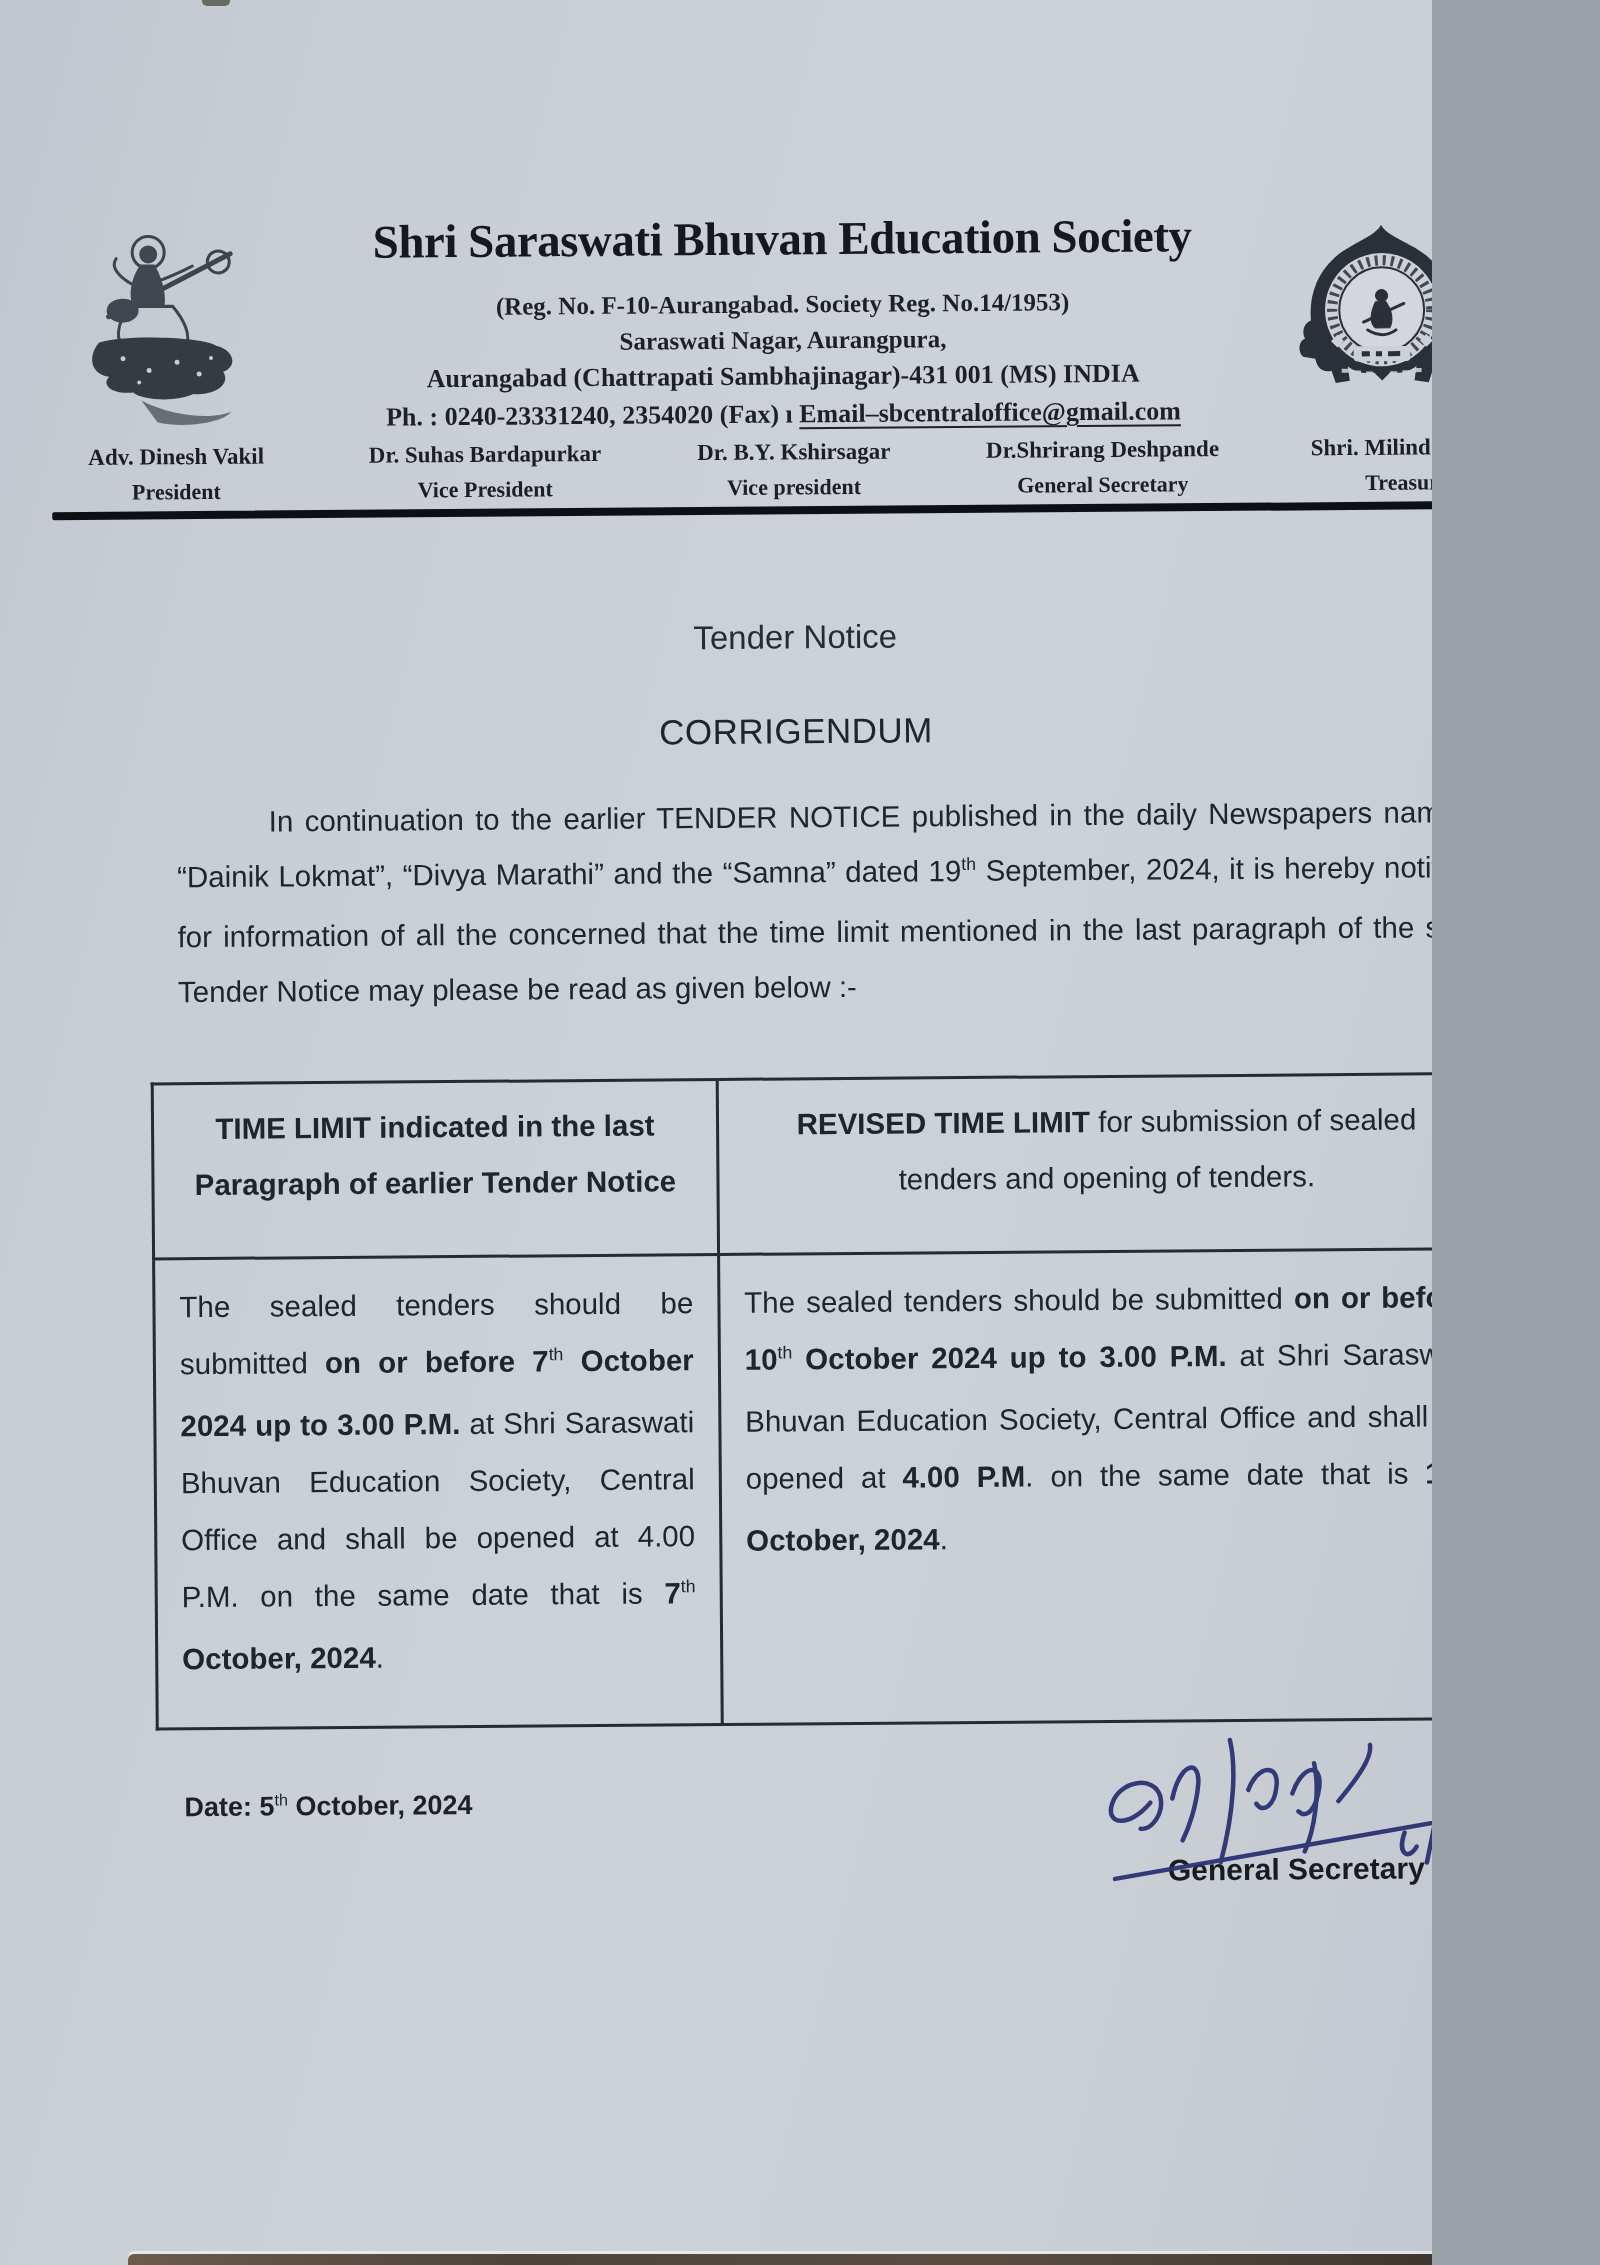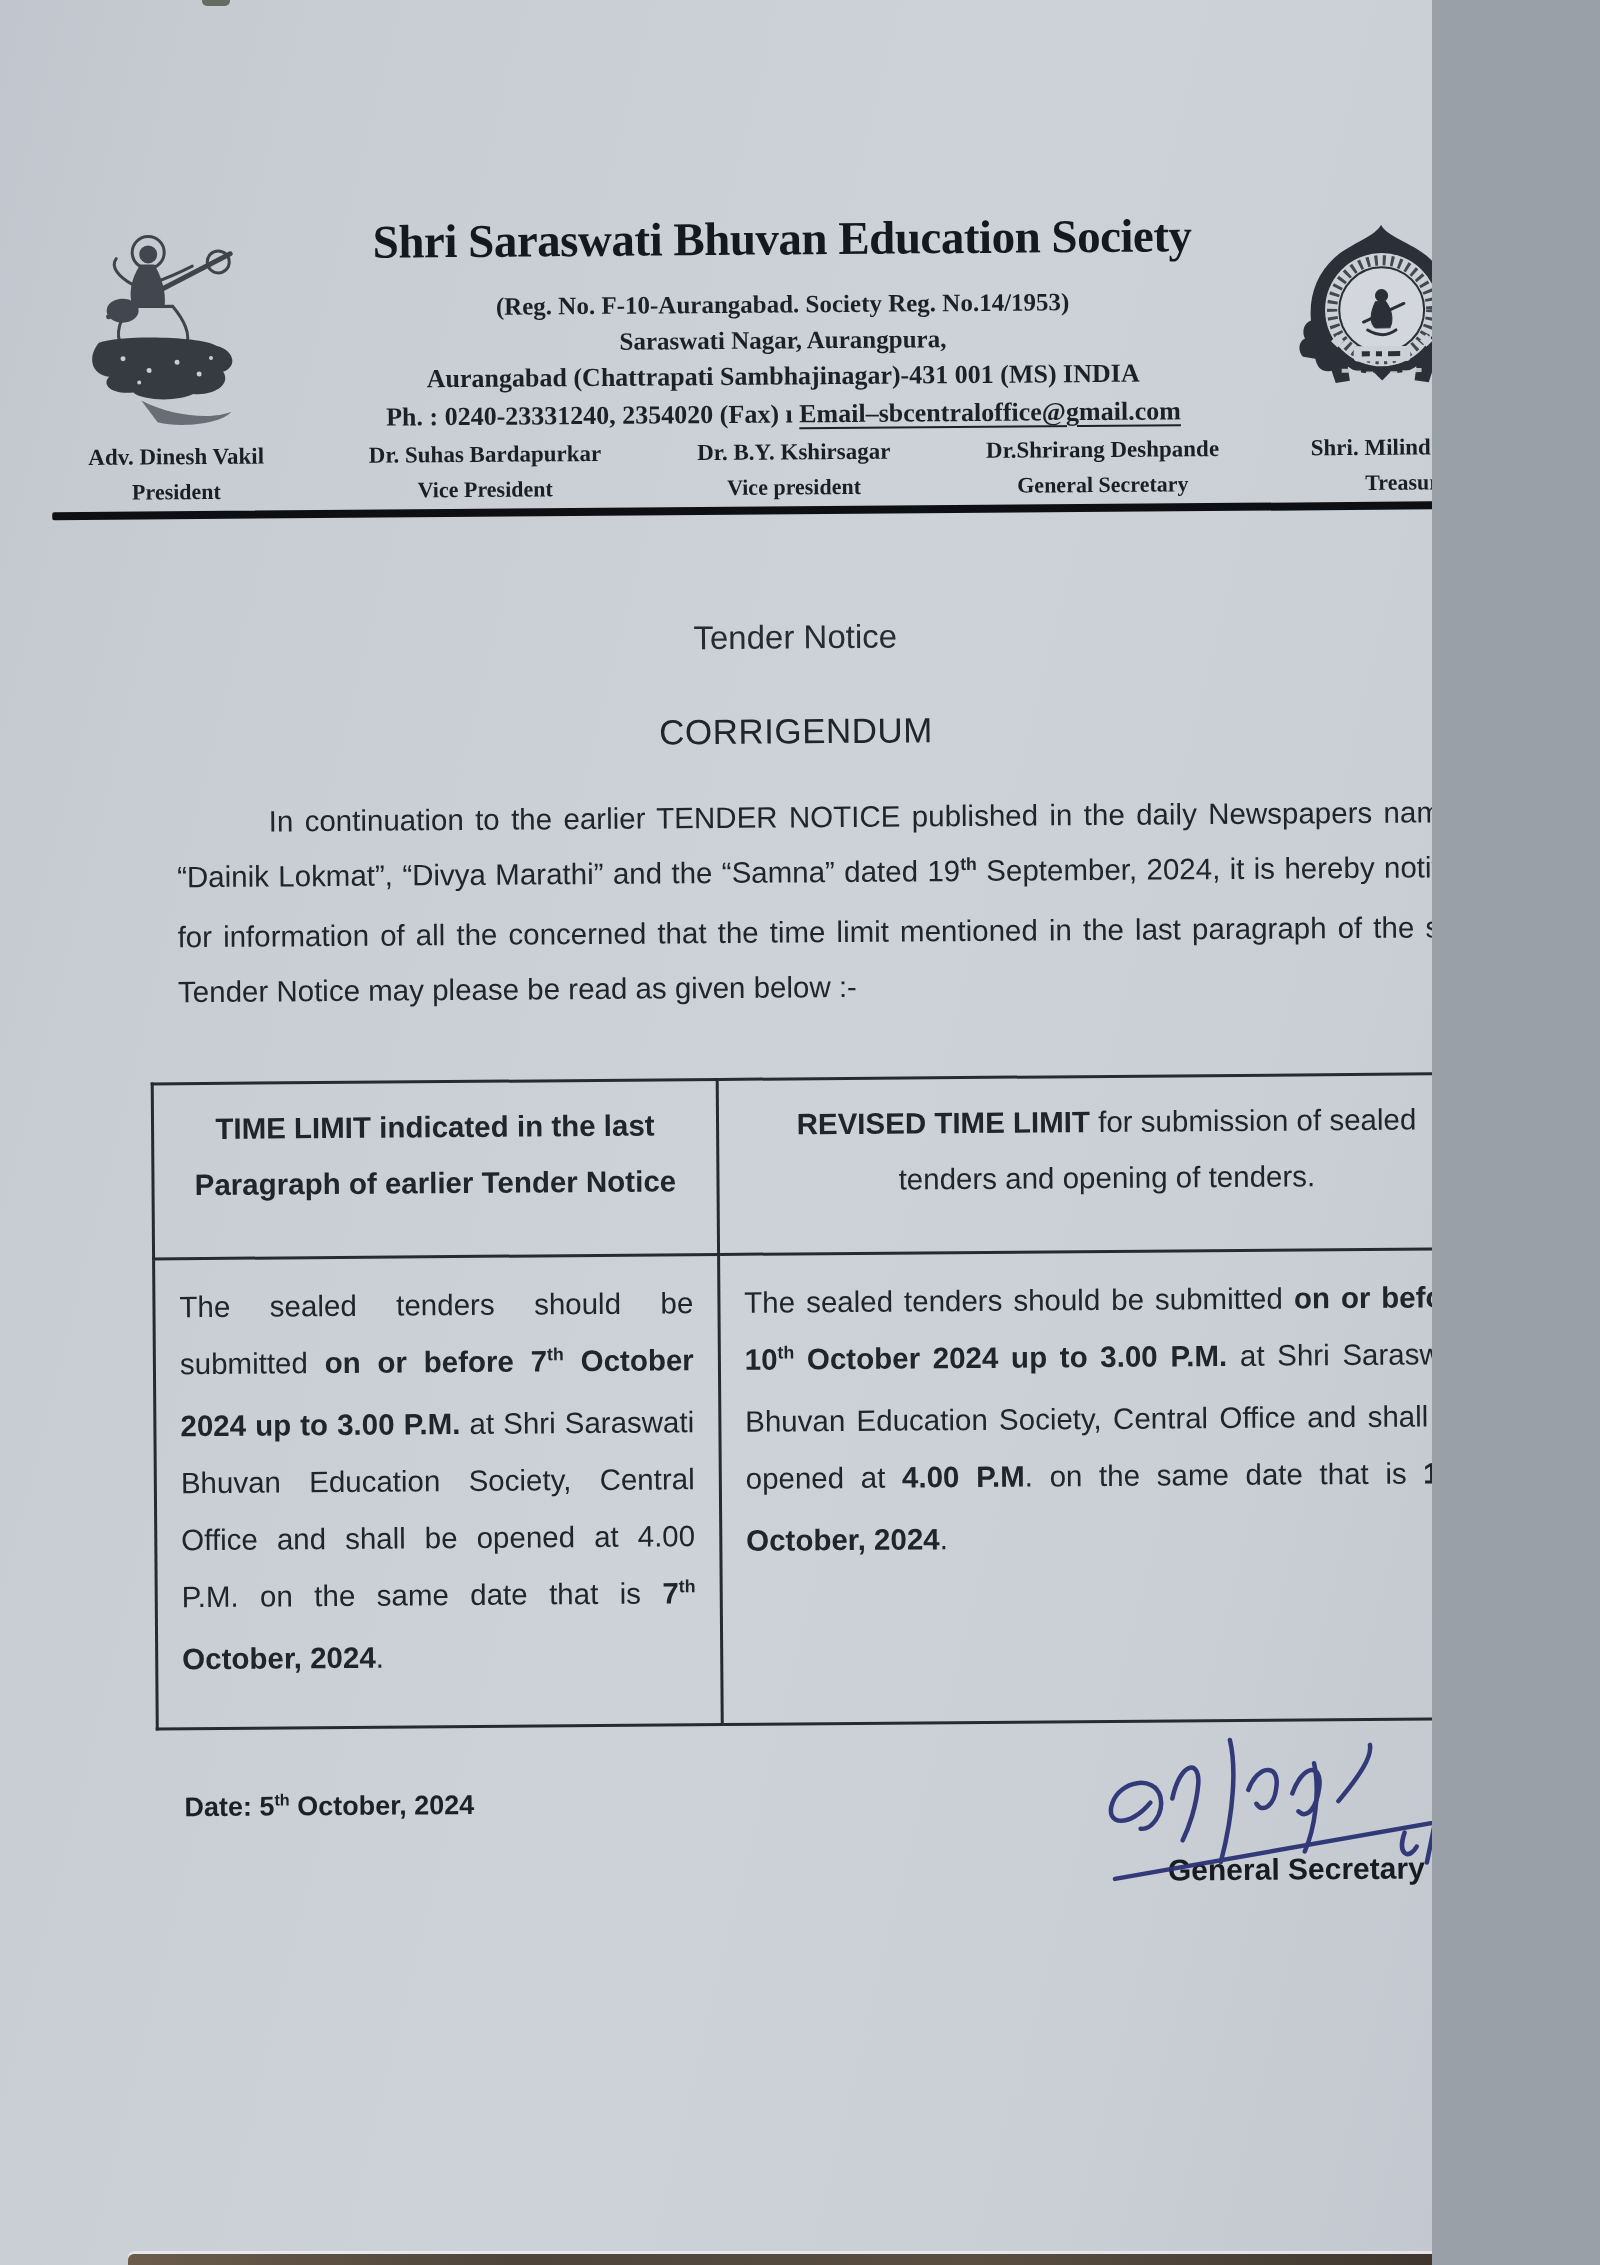--- a/index.html
+++ b/index.html
@@ -48,21 +48,21 @@
   td.td-cell { height:470px; padding:18px 24px; text-align:justify;
                font-size:29.5px; line-height:57px; }
 
   .date-line { position:absolute; left:180px; top:1788px; font-size:27px; font-weight:700; color:#1d2127; }
   .gen-sec   { position:absolute; left:1163px; top:1857px; font-size:30px; font-weight:700;
                color:#181c22; z-index:2; }
   .sig       { position:absolute; left:1018px; top:1710px; width:572px; height:232px; z-index:3;
                pointer-events:none; }
 
   .b   { font-weight:700; }
-  .sup { font-size:.6em; position:relative; top:-.6em; font-weight:bold; }
+  .sup { font-size:.6em; position:relative; top:-.6em; font-weight:normal; }
 
   
   .strip-bottom { position:absolute; left:128px; right:0; bottom:0; height:11px;
                   background:linear-gradient(90deg,#6b5c4c,#4e443a 30%,#5a4e41 65%,#3f372f);
                   box-shadow:0 -3px 0 rgba(255,255,255,.5); border-top-left-radius:6px; }
   .mark-top  { position:absolute; left:202px; top:0; width:28px; height:6px; background:#565c50;
                opacity:.85; border-radius:0 0 5px 5px; }
   .ink-speck { position:absolute; left:1489px; top:872px; width:6px; height:11px;
                background:#b0443c; opacity:.8; border-radius:3px; }
 </style>

